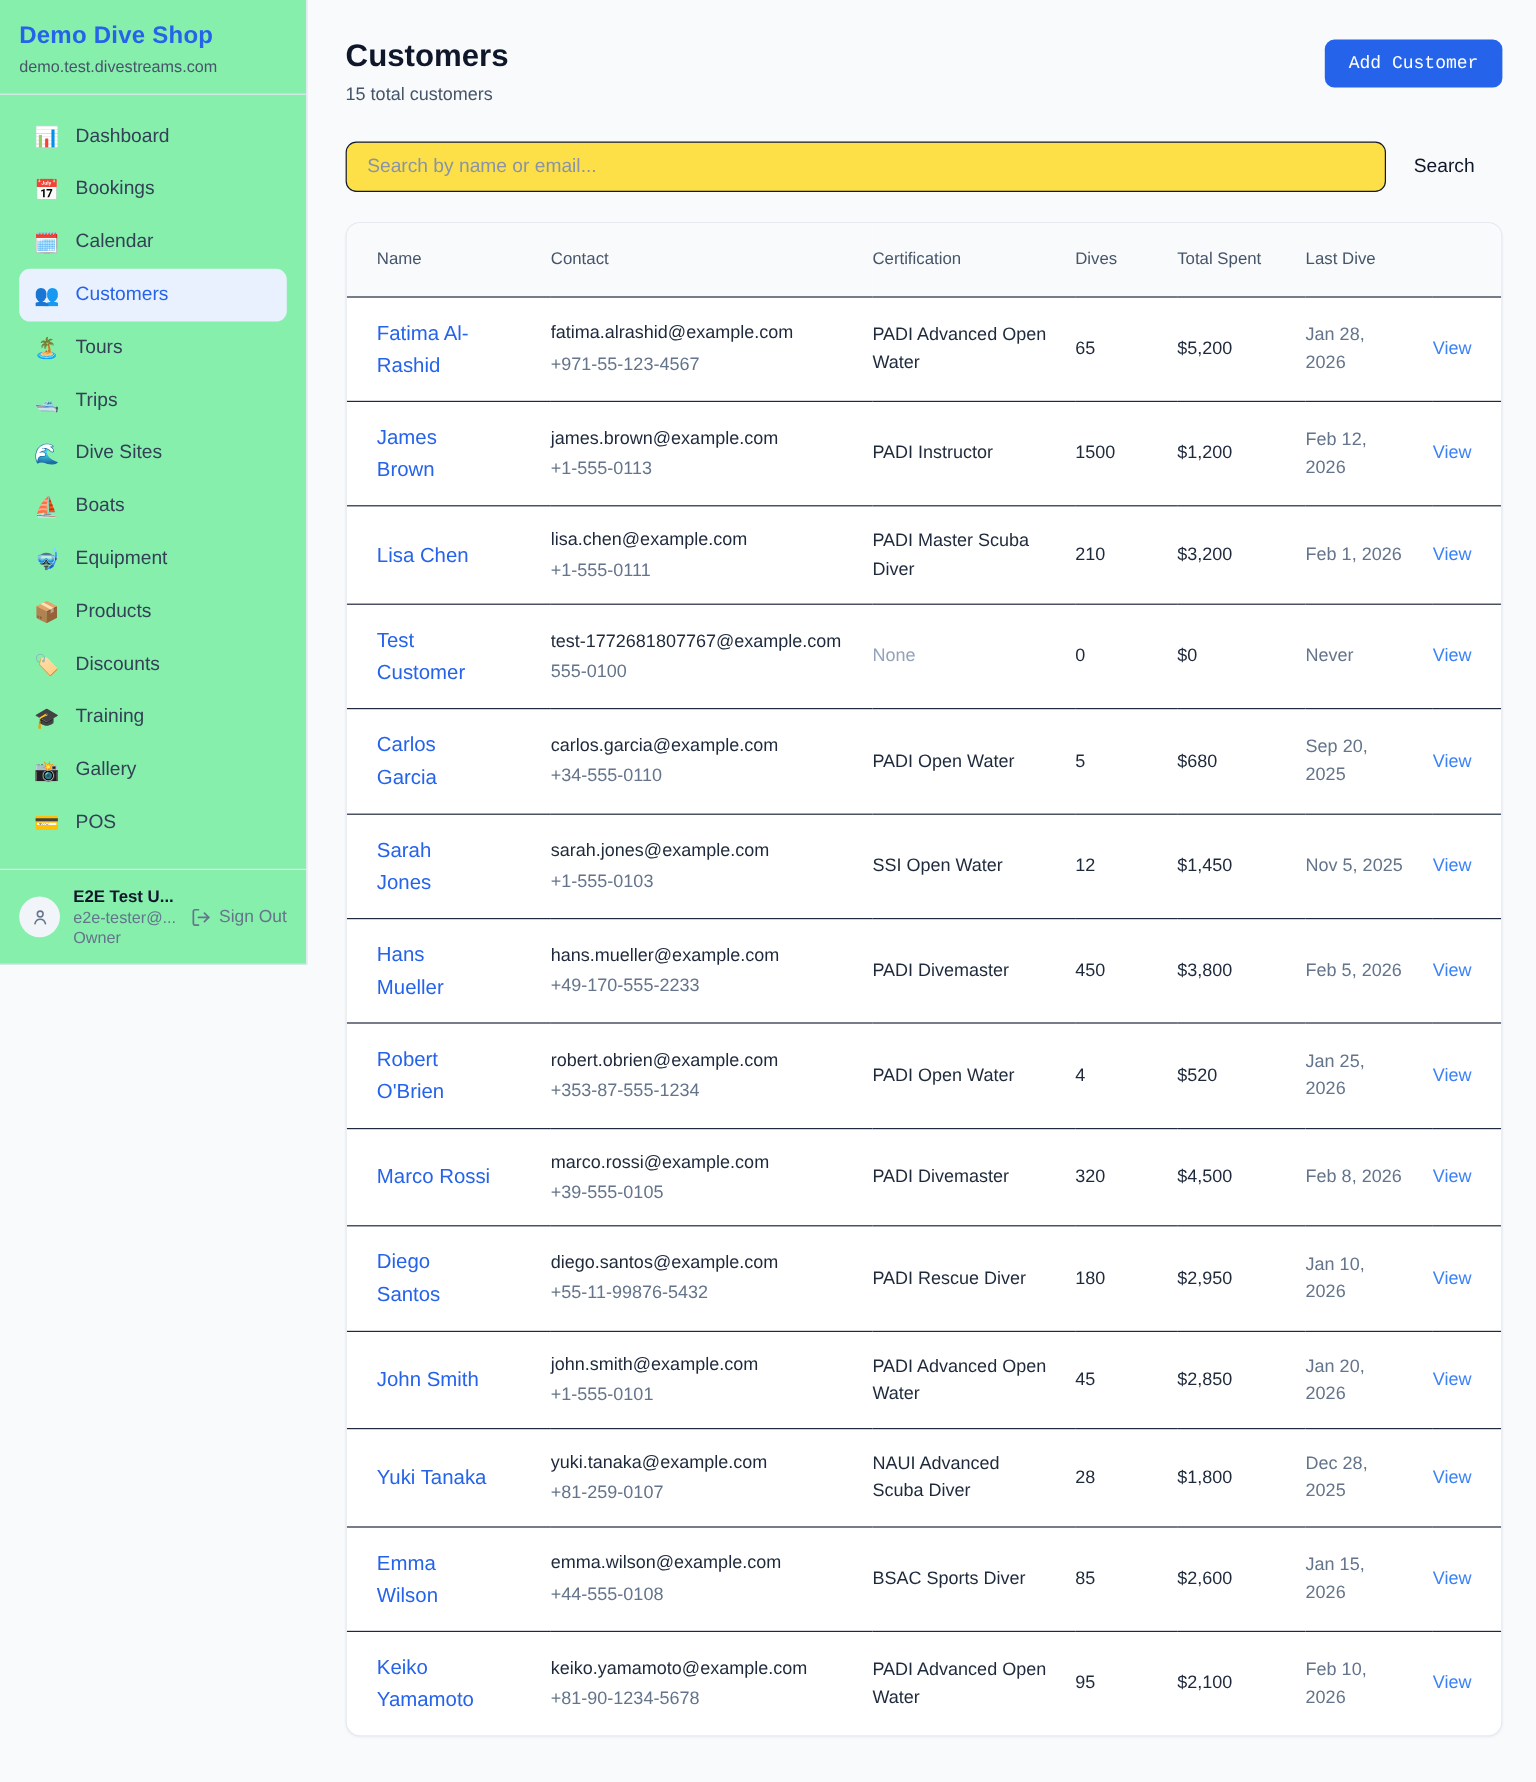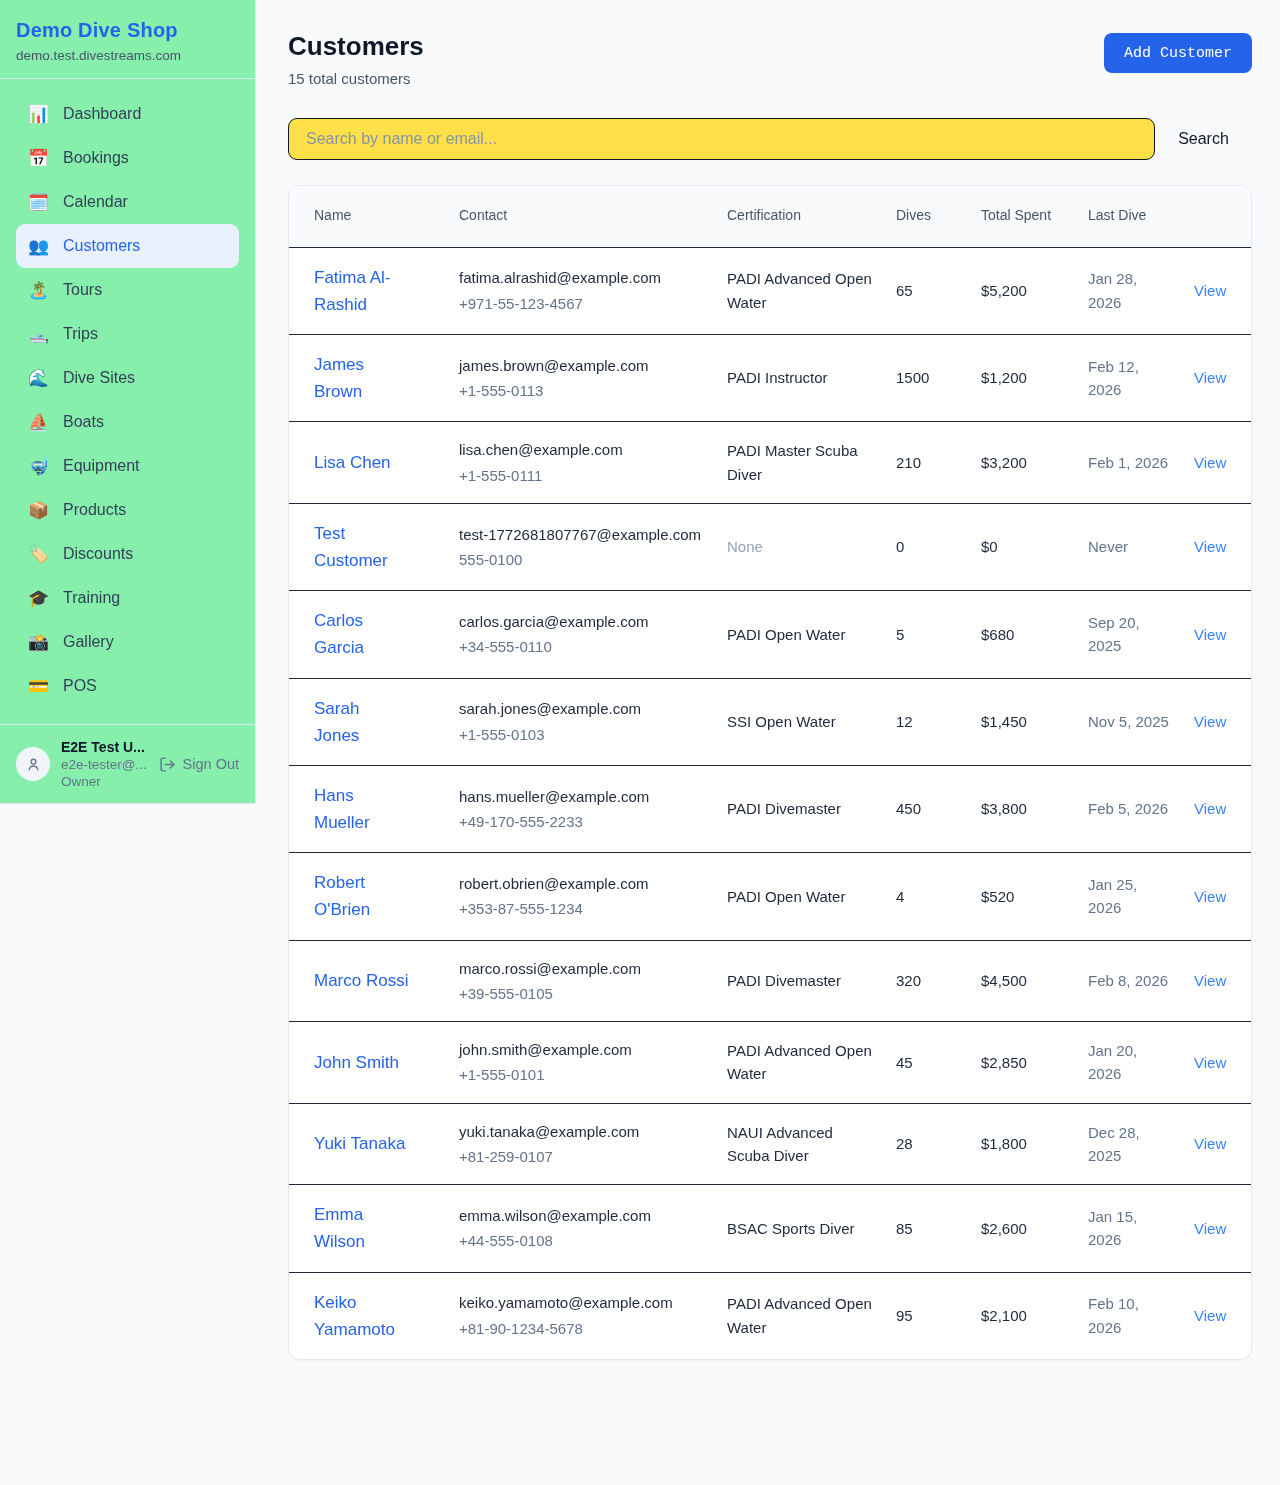--- a/index.html
+++ b/index.html
@@ -370,20 +370,32 @@
       <div class="c-email">marco.rossi@example.com</div>
       <div class="c-phone">+39-555-0105</div>
     </td>
     <td class="c-cert">PADI Divemaster</td>
     <td class="c-dives">320</td>
     <td class="c-total">$4,500</td>
     <td class="c-date">Feb 8, 2026</td>
     <td class="c-view"><a href="#">View</a></td>
   </tr>
           <tr>
+    <td class="c-name"><a href="#">Diego Santos</a></td>
+    <td>
+      <div class="c-email">diego.santos@example.com</div>
+      <div class="c-phone">+55-11-99876-5432</div>
+    </td>
+    <td class="c-cert">PADI Rescue Diver</td>
+    <td class="c-dives">180</td>
+    <td class="c-total">$2,950</td>
+    <td class="c-date">Jan 10, 2026</td>
+    <td class="c-view"><a href="#">View</a></td>
+  </tr>
+          <tr>
     <td class="c-name"><a href="#">John Smith</a></td>
     <td>
       <div class="c-email">john.smith@example.com</div>
       <div class="c-phone">+1-555-0101</div>
     </td>
     <td class="c-cert">PADI Advanced Open Water</td>
     <td class="c-dives">45</td>
     <td class="c-total">$2,850</td>
     <td class="c-date">Jan 20, 2026</td>
     <td class="c-view"><a href="#">View</a></td>

